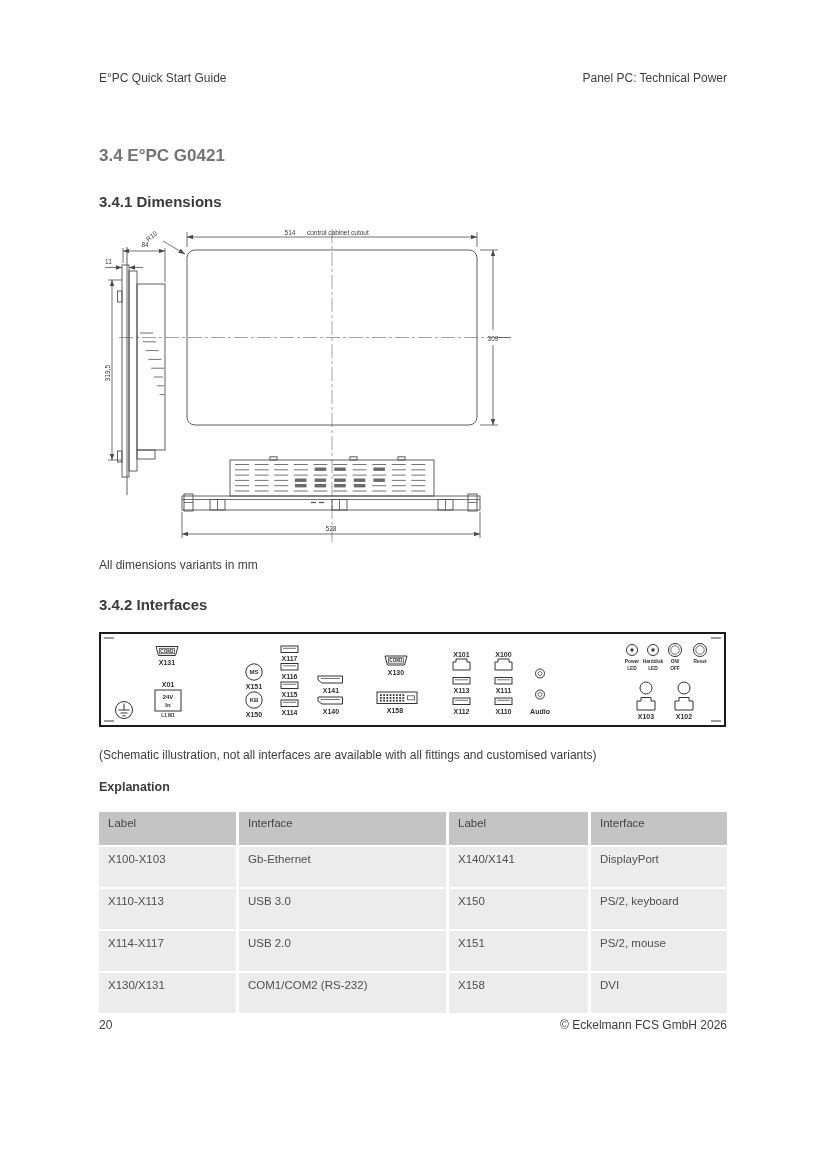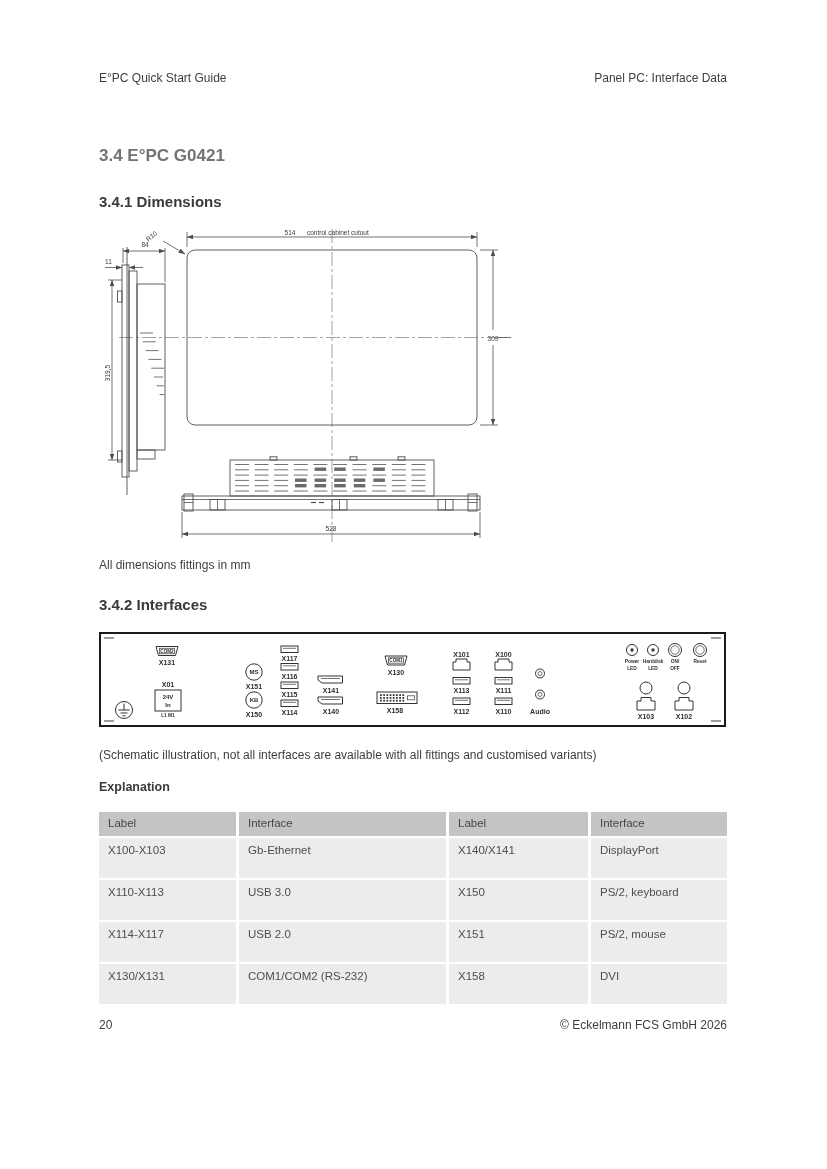--- a/index.html
+++ b/index.html
@@ -24,32 +24,32 @@
   .tn  { font-size:4.8px; font-weight:bold; text-anchor:middle; }
   .tn2 { font-size:4.6px; font-weight:bold; text-anchor:middle; }
   .ln  { stroke:#4f4f4f; stroke-width:0.9; fill:none; }
   .ln2 { stroke:#333333; stroke-width:1; fill:none; }
   .cl  { stroke:#8a8a8a; stroke-width:0.8; fill:none; stroke-dasharray:14 3 3 3; }
   .dl  { stroke:#4f4f4f; stroke-width:0.8; fill:none; }
   .explain-table { left:99px; top:812px; display:grid;
     grid-template-columns:137px 207px 139px 136px; gap:2px 3px; }
   .explain-table .cell { background:#ececec; font-size:11.5px; color:#4e4e4e;
     padding-left:9px; height:40px; line-height:24px; white-space:nowrap; overflow:hidden; }
-  .explain-table .head { background:#c4c4c4; color:#454545; height:24px; line-height:22px; }
+  .explain-table .head { background:#c4c4c4; color:#454545; height:33px; line-height:22px; }
   .pg-footer { left:99px; top:1018px; width:628px; display:flex; justify-content:space-between;
     font-size:12px; color:#3e3e3e;align-items:center; }
 </style>
 </head>
 <body>
 
 <div class="page">
 
   <div class="abs pg-header">
     <span>E°PC Quick Start Guide</span>
-    <span>Panel PC: Interface Data</span>
+    <span>Panel PC: Technical Power</span>
   </div>
 
   <div class="abs h1">3.4 E°PC G0421</div>
   <div class="abs h2" style="top:193px;">3.4.1 Dimensions</div>
 
   <svg class="abs fig" style="left:99px; top:225px;" width="418" height="322" viewBox="0 0 418 322">
     <defs>
       <marker id="arr" viewBox="0 0 8 6" refX="8" refY="3" markerWidth="8" markerHeight="6" orient="auto-start-reverse">
         <path d="M0,0 L8,3 L0,6 Z" fill="#4a4a4a"></path>
       </marker>
@@ -228,21 +228,21 @@
     </g>
 
     <g>
       <line class="dl" x1="83" y1="287" x2="83" y2="313"></line>
       <line class="dl" x1="381" y1="287" x2="381" y2="313"></line>
       <line class="dl" x1="83" y1="309" x2="381" y2="309" marker-start="url(#arr)" marker-end="url(#arr)"></line>
       <text class="dim" x="232" y="306">528</text>
     </g>
   </svg>
 
-  <div class="abs body-text" style="top:558px;">All dimensions fittings in mm</div>
+  <div class="abs body-text" style="top:558px;">All dimensions variants in mm</div>
   <div class="abs h2" style="top:596px;">3.4.2 Interfaces</div>
 
   <svg class="abs fig" style="left:99px; top:632px;" width="627" height="95" viewBox="0 0 627 95">
     <rect x="1" y="1" width="625" height="93" fill="#ffffff" stroke="#1a1a1a" stroke-width="2"></rect>
     <g stroke="#3a3a3a" stroke-width="1">
       <line x1="5" y1="6" x2="15" y2="6"></line>
       <line x1="5" y1="89" x2="15" y2="89"></line>
       <line x1="612" y1="6" x2="622" y2="6"></line>
       <line x1="612" y1="89" x2="622" y2="89"></line>
     </g>

